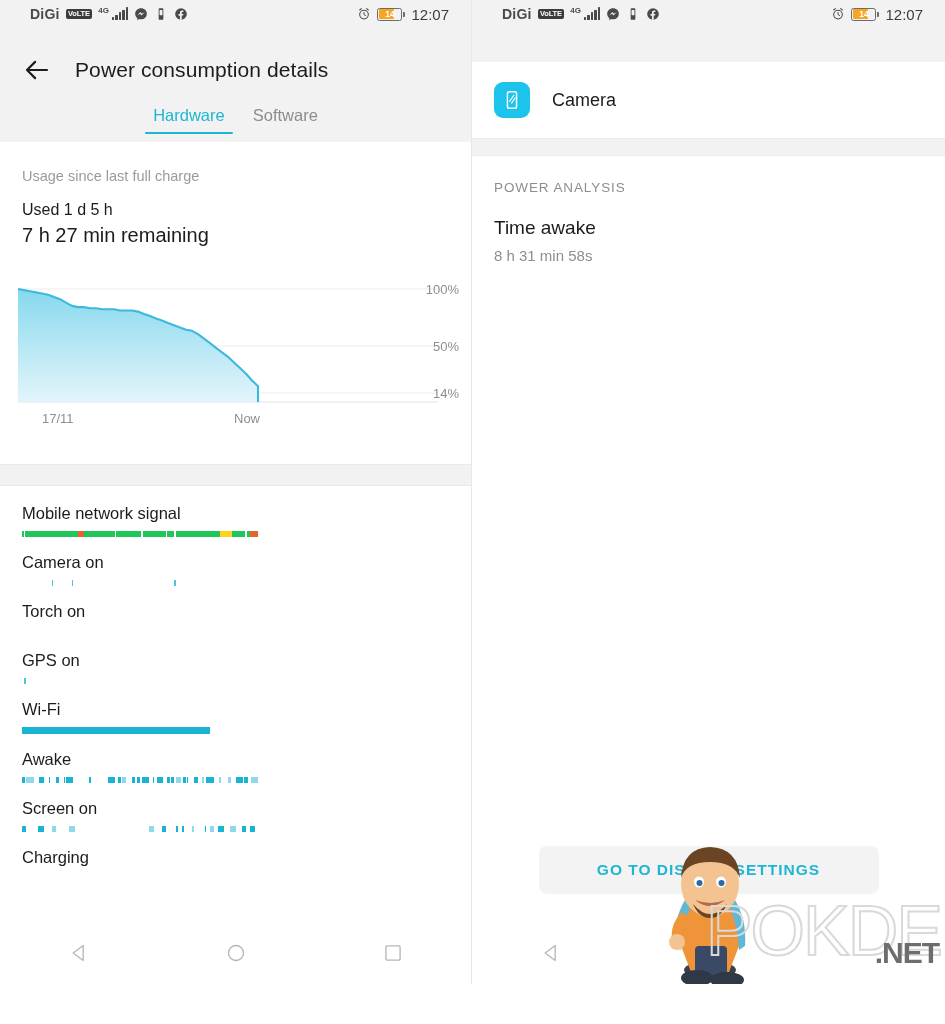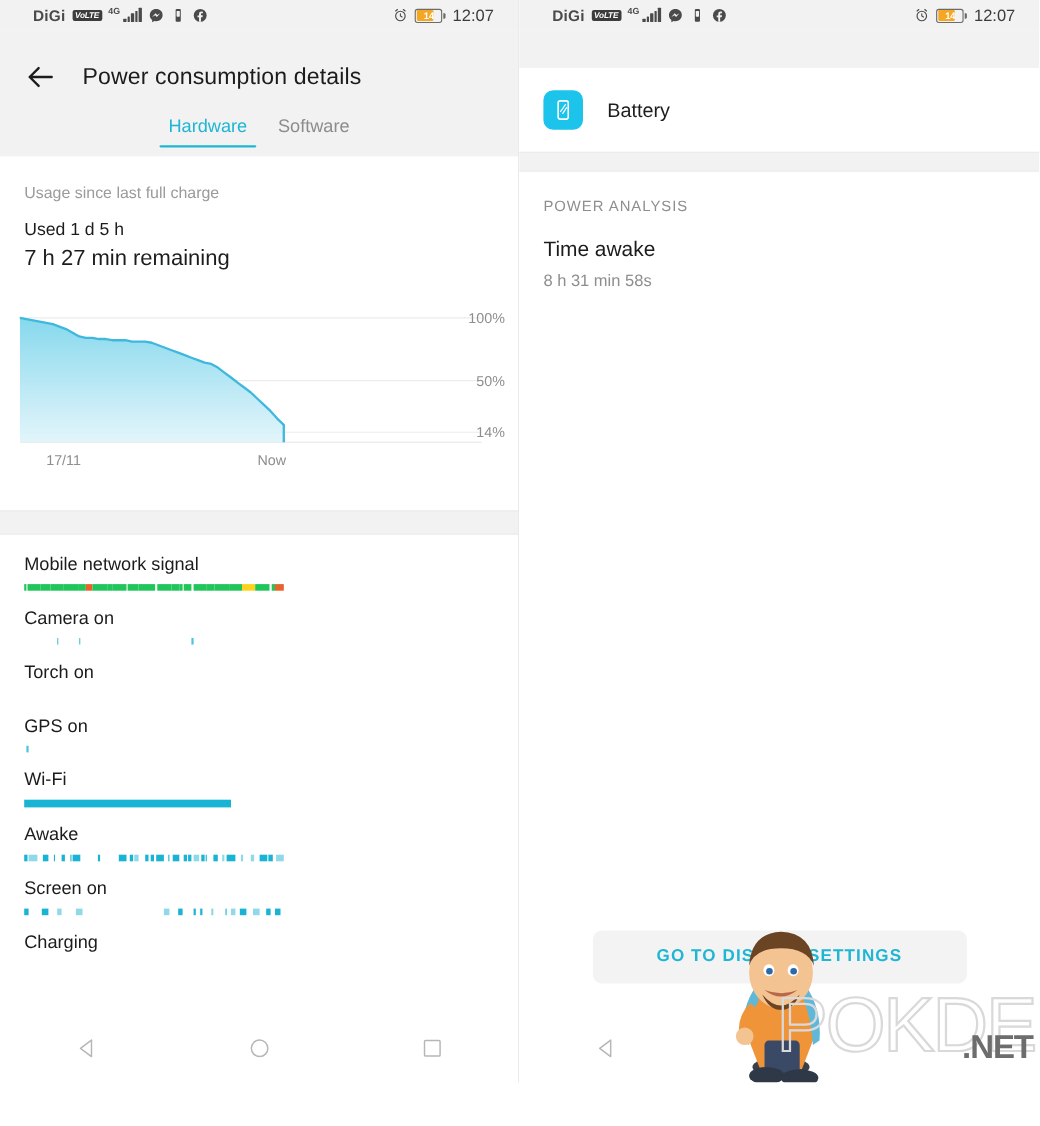--- a/index.html
+++ b/index.html
@@ -17,21 +17,21 @@
   
   .statusbar {
     height: 28px; background: #f2f2f2;
     display: flex; align-items: center; justify-content: space-between;
     padding: 0 22px 0 30px;
   }
   .sb-left, .sb-right { display: flex; align-items: center; gap: 6px; }
   .sb-carrier { font-size: 14px; color: #4a4a4a; font-weight: 600; letter-spacing: .2px; }
   .sb-volte {
     background: #3c3c3c; color: #fff; font-size: 7.5px; font-weight: 700;
-    padding: 1.5px 2.5px; border-radius: 2px; letter-spacing: -.2px; line-height: 1; font-style: italic;
+    padding: 1.5px 2.5px; border-radius: 2px; letter-spacing: -.2px; line-height: 1;
   }
   .sb-4g { font-size: 8px; color: #4a4a4a; font-weight: 700; margin-right: -3px; position: relative; top: -4px; }
   .sb-bars { display: flex; align-items: flex-end; gap: 1px; height: 12px; }
   .sb-bars i { width: 2.5px; background: #4a4a4a; display: block; border-radius: .5px; }
   .sb-bars i:nth-child(1){height:3px}
   .sb-bars i:nth-child(2){height:5.5px}
   .sb-bars i:nth-child(3){height:8px}
   .sb-bars i:nth-child(4){height:10.5px}
   .sb-bars i:nth-child(5){height:13px}
   .sb-icon { width: 14px; height: 14px; display: block; }
@@ -414,21 +414,21 @@
       <div style="height:18px"></div>
     </div>
 
     <div class="r-item">
       <span class="app-icon">
         <svg width="22" height="22" viewBox="0 0 24 24">
           <rect x="7" y="3" width="10" height="18" rx="2" fill="none" stroke="#ffffff" stroke-width="1.6"></rect>
           <path d="M9.4 13.5 14.2 6.6M11.6 15.4 15.4 9.7" stroke="#ffffff" stroke-width="1.2" stroke-linecap="round"></path>
         </svg>
       </span>
-      <span class="r-item-label">Battery</span>
+      <span class="r-item-label">Camera</span>
     </div>
 
     <div class="r-band"></div>
 
     <div class="section-title">POWER ANALYSIS</div>
 
     <div class="analysis">
       <div class="analysis-name">Time awake</div>
       <div class="analysis-value">8 h 31 min 58s</div>
     </div>

